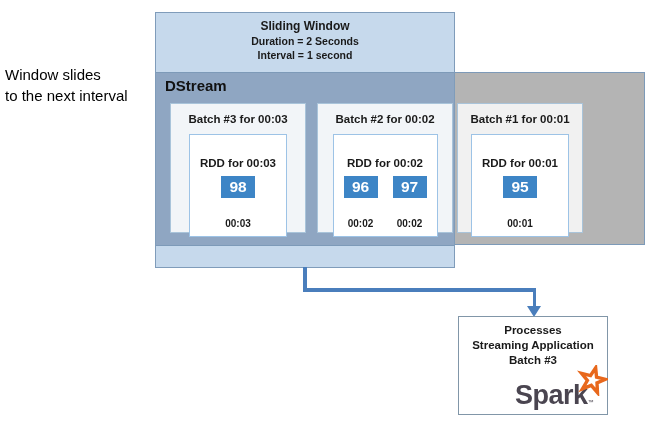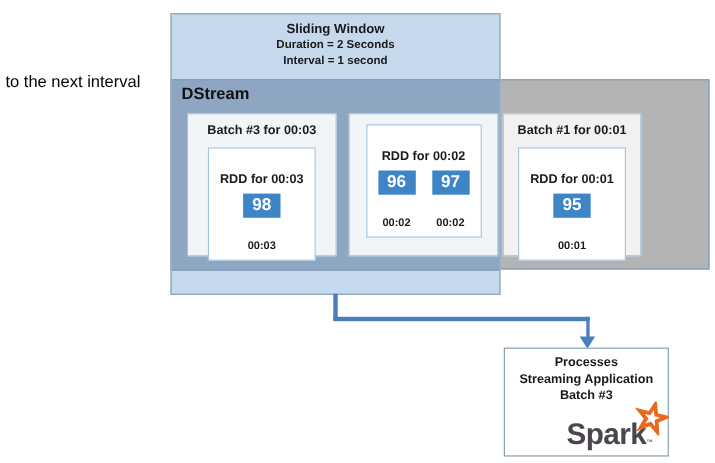--- a/index.html
+++ b/index.html
@@ -75,20 +75,21 @@
   }
   .spark-star{position:absolute;right:-15px;top:-15px;width:31px;height:31px;}
   .spark-tm{font-size:6px;font-weight:400;color:#4a4550;vertical-align:baseline;}
 </style>
 </head>
 <body>
 
 <div class="canvas">
 
   <div class="note">
+    <div>Window slides</div>
     <div>to the next interval</div>
   </div>
 
   <div class="dstream-outer"></div>
 
   <div class="window">
     <div class="window-head">
       <div class="window-title">Sliding Window</div>
       <div class="window-sub">Duration = 2 Seconds</div>
       <div class="window-sub">Interval = 1 second</div>
@@ -105,20 +106,21 @@
       <div class="rdd-items">
         <div class="rdd-item">
           <div class="val">98</div>
           <div class="time">00:03</div>
         </div>
       </div>
     </div>
   </div>
 
   <div class="batch batch-2 batch-inwin">
+    <div class="batch-title">Batch #2 for 00:02</div>
     <div class="rdd">
       <div class="rdd-title">RDD for 00:02</div>
       <div class="rdd-items">
         <div class="rdd-item">
           <div class="val">96</div>
           <div class="time">00:02</div>
         </div>
         <div class="rdd-item">
           <div class="val">97</div>
           <div class="time">00:02</div>

